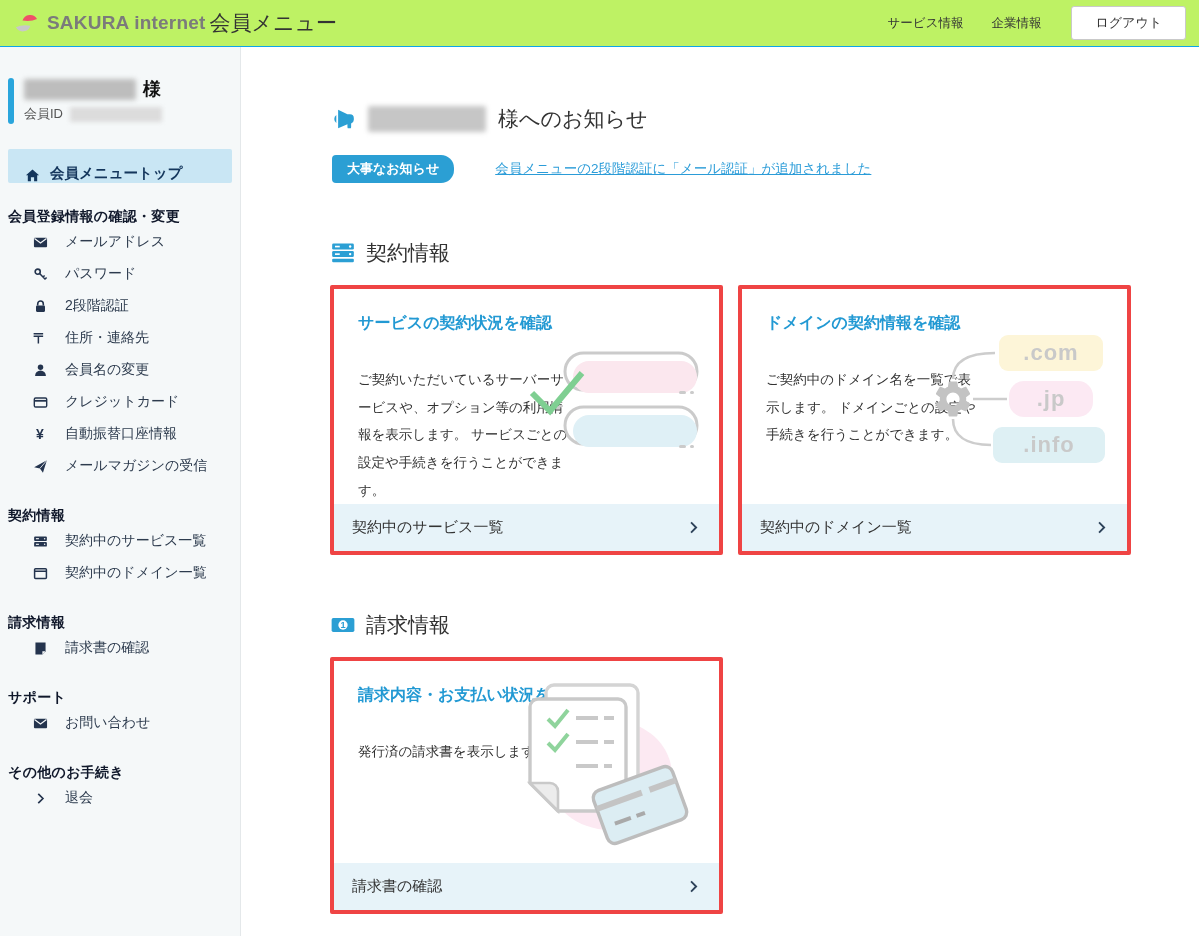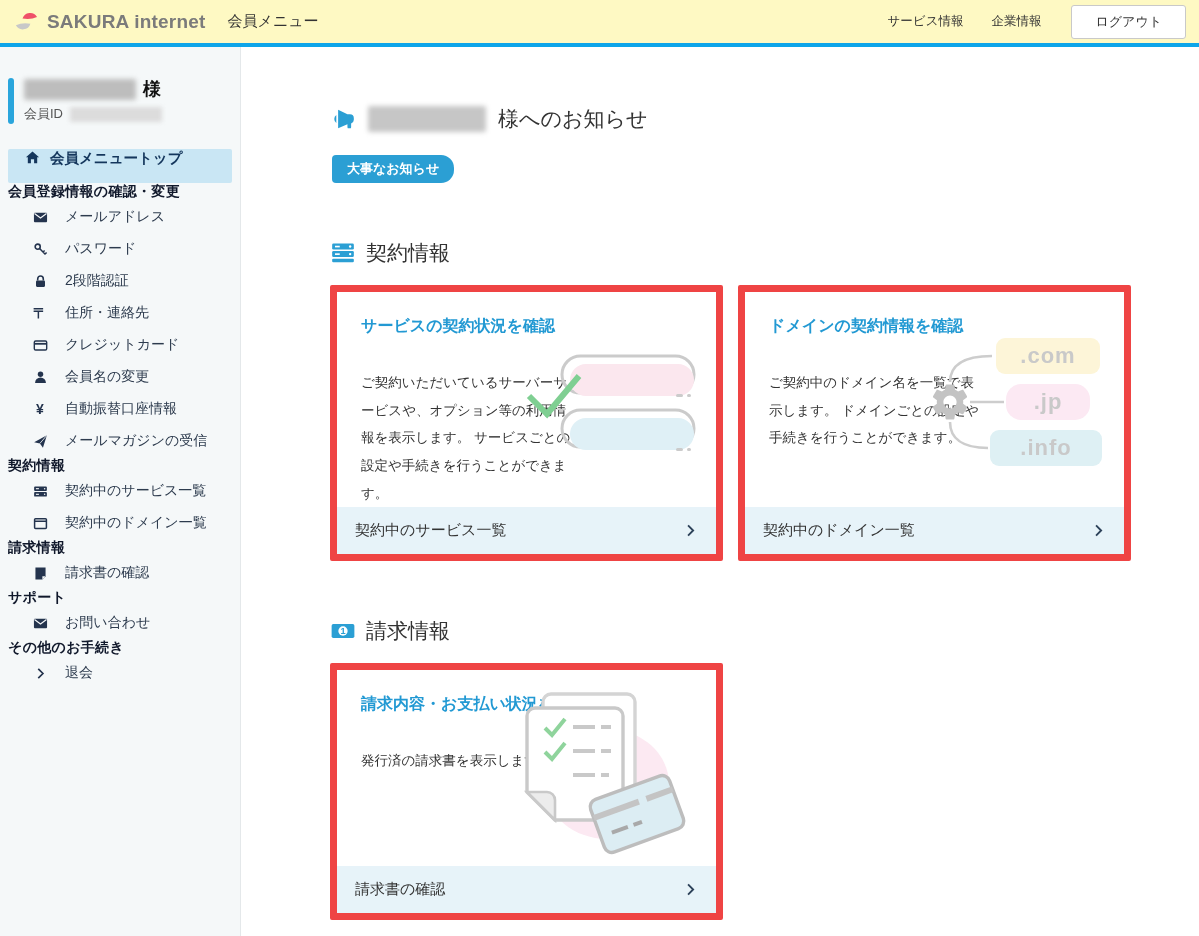--- a/index.html
+++ b/index.html
@@ -2,26 +2,26 @@
 <html><head>
 <meta charset="utf-8">
 <style>
   * { box-sizing: border-box; margin: 0; padding: 0; }
   html,body { width:1199px; height:936px; }
   body {
     font-family: "Liberation Sans", sans-serif;
     background:#fff; color:#333; overflow:hidden;
   }
   
-  .header { height:47px; display:flex; align-items:center; background:#fef9c3;
-    border-bottom:4px solid #0ea5e9; padding:4px 13px; position:relative; z-index:2; }
+  .header { height:47px; display:flex; align-items:center; background:#bef264;
+    border-bottom:1px solid #0ea5e9; padding:4px 13px; position:relative; z-index:2; }
   .logo { display:flex; align-items:center; gap:7px; }
   .logo svg { width:27px; height:27px; }
   .brand { font-size:19px; font-weight:bold; color:#7b7b7b; letter-spacing:.2px; }
-  .app-title { font-size:15px; color:#333; margin-left:22px; }
+  .app-title { font-size:21px; color:#333; margin-left:4px; }
   .header-right { margin-left:auto; display:flex; align-items:center; gap:28px; }
   .header-link { font-size:12.5px; color:#333; cursor:pointer; }
   .logout-btn { font-size:13px; color:#333; background:#fff; border:1px solid #c9c9c9;
     border-radius:3px; padding:7px 23px; margin-left:2px; cursor:pointer;
     font-family:"Liberation Sans",sans-serif; }
   
   .layout { display:flex; height:889px; }
   .sidebar { width:241px; background:#f5f8f9; border-right:1px solid #e4e8ea;
     padding-top:30px; flex-shrink:0; }
   .main { flex:1; background:#fff; padding:58px 4px 0 89px; position:relative; }
@@ -29,24 +29,24 @@
   .user-block { position:relative; padding-left:24px; min-height:44px; }
   .user-accent { position:absolute; left:8px; top:1px; width:6px; height:46px;
     border-radius:3px; background:#29a5dc; }
   .user-name-row { display:flex; align-items:center; gap:7px; }
   .blur-name { width:112px; height:21px; background:#bdbdbd; filter:blur(2.5px); border-radius:2px; }
   .honorific { font-size:18px; font-weight:bold; color:#111; }
   .user-id-row { display:flex; align-items:center; gap:7px; margin-top:4px; }
   .member-id-label { font-size:13px; color:#555; }
   .blur-id { width:92px; height:15px; background:#dcdcdc; filter:blur(2px); }
   .top-item { margin:26px 8px 0; height:34px; background:#c9e6f4; color:#14365c;
-    display:flex; align-items:flex-start; gap:10px; padding-left:16px; font-size:14.5px;
+    display:flex; align-items:flex-end; gap:10px; padding-left:16px; font-size:14.5px;
     font-weight:bold; border-radius:2px; cursor:pointer; }
   .top-item .icn { color:#14365c; }
-  .side-section { }
+  .side-section { margin-top:25px; }
   .side-heading { font-size:14px; font-weight:bold; color:#10182b; padding-left:8px;
     letter-spacing:.3px; }
   .side-item { display:flex; align-items:center; gap:17px; height:32px; padding-left:32px;
     font-size:14px; color:#2d3b4e; cursor:pointer; }
   .side-section .side-item:first-of-type { margin-top:7px; }
   .icn { width:16px; height:16px; display:inline-flex; align-items:center;
     justify-content:center; color:#24344e; flex-shrink:0; }
   .icn svg { width:15px; height:15px; }
   .tglyph { font-size:14px; font-weight:bold; color:#24344e; line-height:1; }
   
@@ -60,21 +60,21 @@
   .badge { background:#2b9fd4; color:#fff; font-size:13px; font-weight:bold;
     padding:5px 15px; border-radius:4px 13px 13px 4px; }
   .announce-link { font-size:13.5px; color:#2b9cd8; text-decoration:underline;
     margin-left:9px; cursor:pointer; }
   
   .section-head { display:flex; align-items:center; gap:10px; margin-top:56px; }
   .section-icon { width:26px; height:26px; }
   .section-icon svg { width:26px; height:26px; }
   .section-title { font-size:21px; color:#333; }
   .cards-row { display:flex; gap:15px; margin-top:18px; }
-  .card { width:393px; min-height:257px; border:7px solid #ef4444; border-radius:2px;
+  .card { width:393px; min-height:257px; border:4px solid #ef4444; border-radius:2px;
     background:#fff; display:flex; flex-direction:column; position:relative; }
   .card-body { flex:1; padding:24px 24px 0; position:relative; }
   .card-title { font-size:16px; font-weight:bold; color:#2299d3; }
   .card-text { font-size:13.5px; color:#333; line-height:2.05; margin-top:32px; width:212px; }
   .card--billing .card-text { width:auto; }
   .card-footer { height:47px; background:#e7f3f9; display:flex; align-items:center;
     padding:0 18px; font-size:15px; color:#333; cursor:pointer; }
   .card-footer .chev { margin-left:auto; width:15px; height:15px; color:#2c4159; }
   .card-footer .chev svg { width:15px; height:15px; }
   
@@ -166,35 +166,35 @@
             <span>2段階認証</span>
           </div>
           <div class="side-item">
             <span class="icn">
               <span class="tglyph">〒</span>
             </span>
             <span>住所・連絡先</span>
           </div>
           <div class="side-item">
             <span class="icn">
+              <svg viewBox="0 0 16 16" fill="currentColor">
+                <circle cx="8" cy="4.6" r="2.9"></circle>
+                <path d="M2.2 13.8a5.8 5.8 0 0111.6 0z"></path>
+              </svg>
+            </span>
+            <span>会員名の変更</span>
+          </div>
+          <div class="side-item">
+            <span class="icn">
               <svg viewBox="0 0 16 16" fill="none" stroke="currentColor">
                 <rect x="1.4" y="3.2" width="13.2" height="9.6" rx="1.4" stroke-width="1.5"></rect>
                 <line x1="1.4" y1="6.2" x2="14.6" y2="6.2" stroke-width="1.9"></line>
               </svg>
             </span>
             <span>クレジットカード</span>
-          </div>
-          <div class="side-item">
-            <span class="icn">
-              <svg viewBox="0 0 16 16" fill="currentColor">
-                <circle cx="8" cy="4.6" r="2.9"></circle>
-                <path d="M2.2 13.8a5.8 5.8 0 0111.6 0z"></path>
-              </svg>
-            </span>
-            <span>会員名の変更</span>
           </div>
           <div class="side-item">
             <span class="icn">
               <span class="tglyph">¥</span>
             </span>
             <span>自動振替口座情報</span>
           </div>
           <div class="side-item">
             <span class="icn">
               <svg viewBox="0 0 16 16" fill="currentColor">
@@ -279,20 +279,21 @@
           <path d="M18.2 8.3a4.6 4.6 0 010 7.4V8.3z"></path>
         </g>
           </svg>
       </span>
       <span class="blur-title"></span>
       <span class="announce-title">様へのお知らせ</span>
     </div>
 
     <div class="announce-row">
       <span class="badge">大事なお知らせ</span>
+      <a class="announce-link">会員メニューの2段階認証に「メール認証」が追加されました</a>
     </div>
 
     <div class="section-head">
       <span class="section-icon">
         <svg viewBox="0 0 24 24" fill="#2b9fd4">
           <rect x="2" y="3.2" width="20" height="5.6" rx="1.2"></rect>
           <rect x="2" y="10.2" width="20" height="5.6" rx="1.2"></rect>
           <rect x="2" y="17.2" width="20" height="3.4" rx="1"></rect>
           <rect x="4.6" y="5.3" width="4.4" height="1.5" fill="#fff"></rect>
           <rect x="4.6" y="12.3" width="4.4" height="1.5" fill="#fff"></rect>

